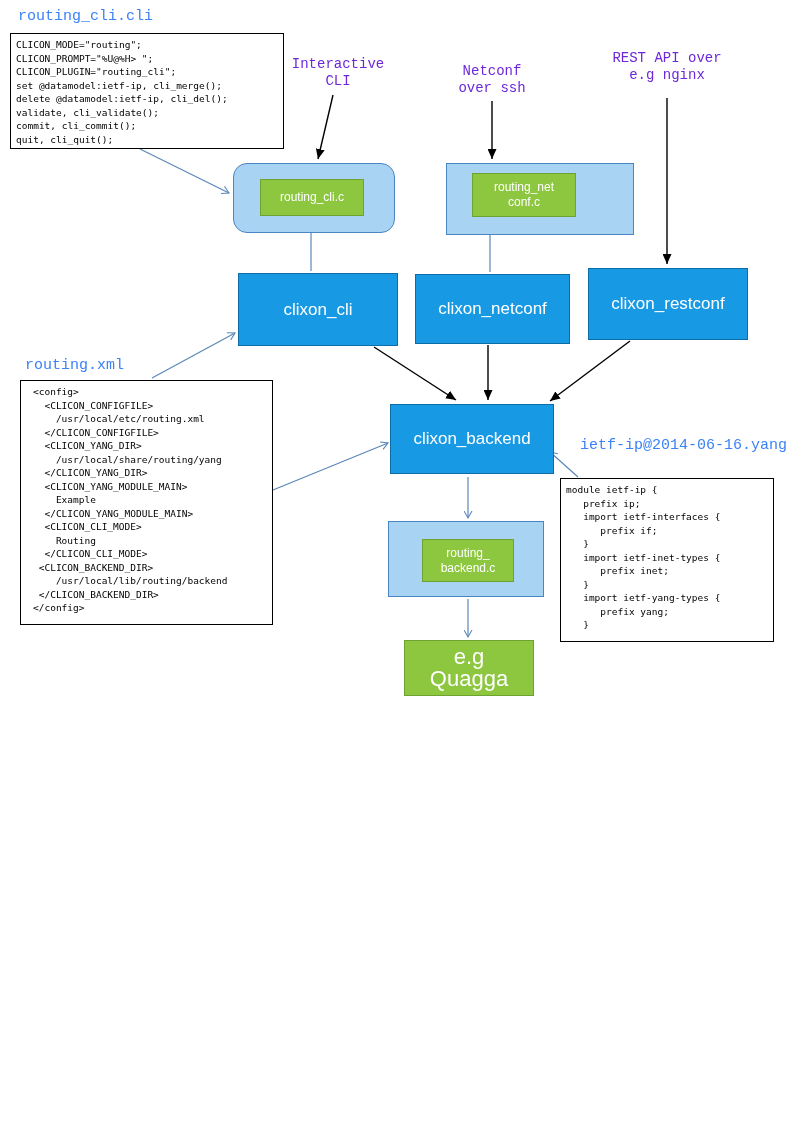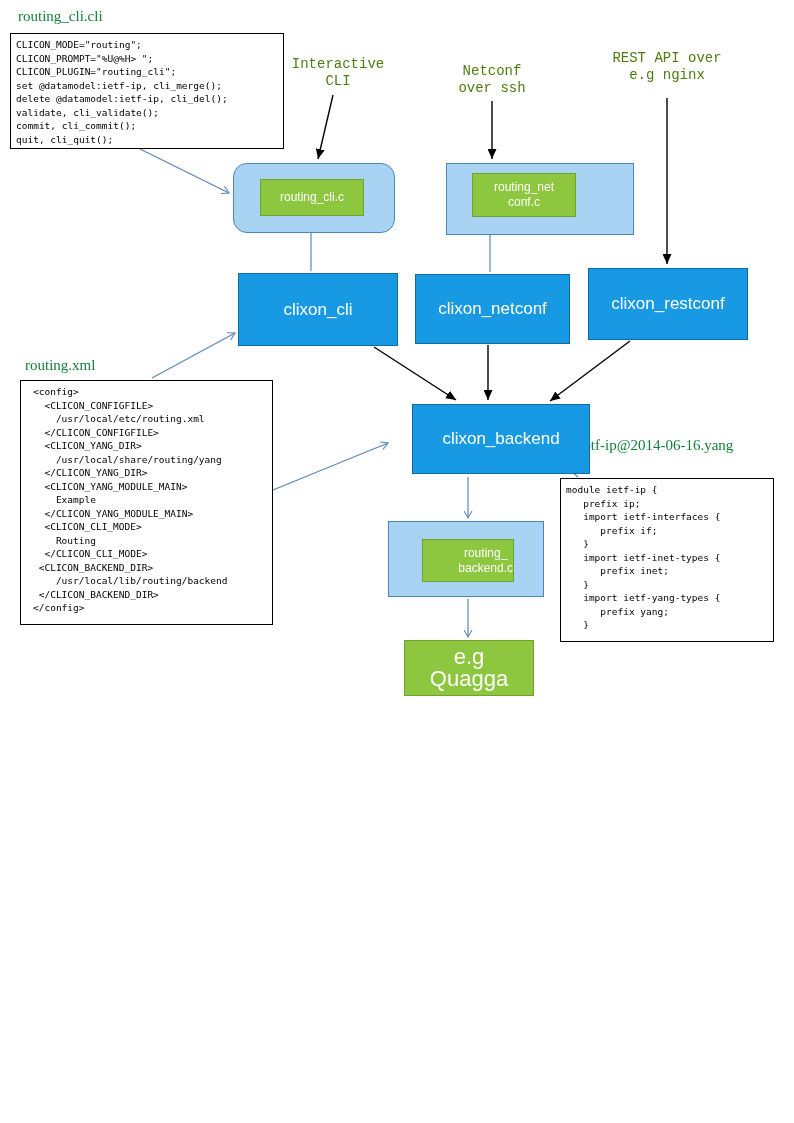--- a/index.html
+++ b/index.html
@@ -8,26 +8,26 @@
     position:relative; width:794px; height:1123px; background:#ffffff;
     font-family:"Liberation Sans", sans-serif; overflow:hidden;
   }
   .arrows { position:absolute; left:0; top:0; pointer-events:none; }
   .ln-black { stroke: var(--arrow-black,#000); stroke-width:1.4; fill:none; }
   .ln-blue  { stroke: var(--arrow-blue,#5b87b8); stroke-width:1.2; fill:none; }
   .mk-black { fill: var(--arrow-black,#000); stroke:none; }
   .mk-blue  { fill:none; stroke: var(--arrow-blue,#5b87b8); stroke-width:1.1; }
 
   .file-title {
-    position:absolute; font-family:Liberation Serif, serif;
-    font-size:15px; color:#15803d; white-space:pre;
+    position:absolute; font-family:Liberation Mono, monospace;
+    font-size:15px; color:#3b82f6; white-space:pre;
   }
   .mono-label {
     position:absolute; font-family:"Liberation Mono", monospace;
-    font-size:14px; line-height:17px; color:#4d7c0f; white-space:pre; text-align:center;
+    font-size:14px; line-height:17px; color:#6d28d9; white-space:pre; text-align:center;
   }
   .code-box {
     position:absolute; background:#fff; border:1px solid var(--code-border,#000);
     font-family:"DejaVu Sans Mono", monospace; font-size:9.5px; line-height:13.5px;
     white-space:pre; padding:4px 5px; color:#000;
   }
   .box-blue {
     position:absolute; background:var(--box-blue,#1899e4);
     border:1px solid var(--box-blue-border,#0e6da6);
     color:#fff; display:flex; align-items:center; justify-content:center;
@@ -141,26 +141,26 @@
 
   <div class="box-blue" style="left:415px; top:274px; width:155px; height:70px;">
     <span>clixon_netconf</span>
   </div>
   <div class="box-blue" style="left:238px; top:273px; width:160px; height:73px;">
     <span>clixon_cli</span>
   </div>
   <div class="box-blue" style="left:588px; top:268px; width:160px; height:72px;">
     <span>clixon_restconf</span>
   </div>
-  <div class="box-blue" style="left:390px; top:404px; width:178px; height:70px;margin-left:22px;">
+  <div class="box-blue" style="left:390px; top:404px; width:164px; height:70px;">
     <span>clixon_backend</span>
   </div>
 
   <div class="box-lightblue" style="left:388px; top:521px; width:156px; height:76px;">
-    <div class="box-green" style="left:33px; top:17px; width:92px; height:43px;justify-content:flex-end;">
+    <div class="box-green" style="left:33px; top:17px; width:92px; height:43px;">
       <span class="pre-center">routing_
 backend.c</span>
     </div>
   </div>
 
   <div class="box-green big" style="left:404px; top:640px; width:130px; height:56px;">
     <span class="pre-center">e.g
 Quagga</span>
   </div>
 

